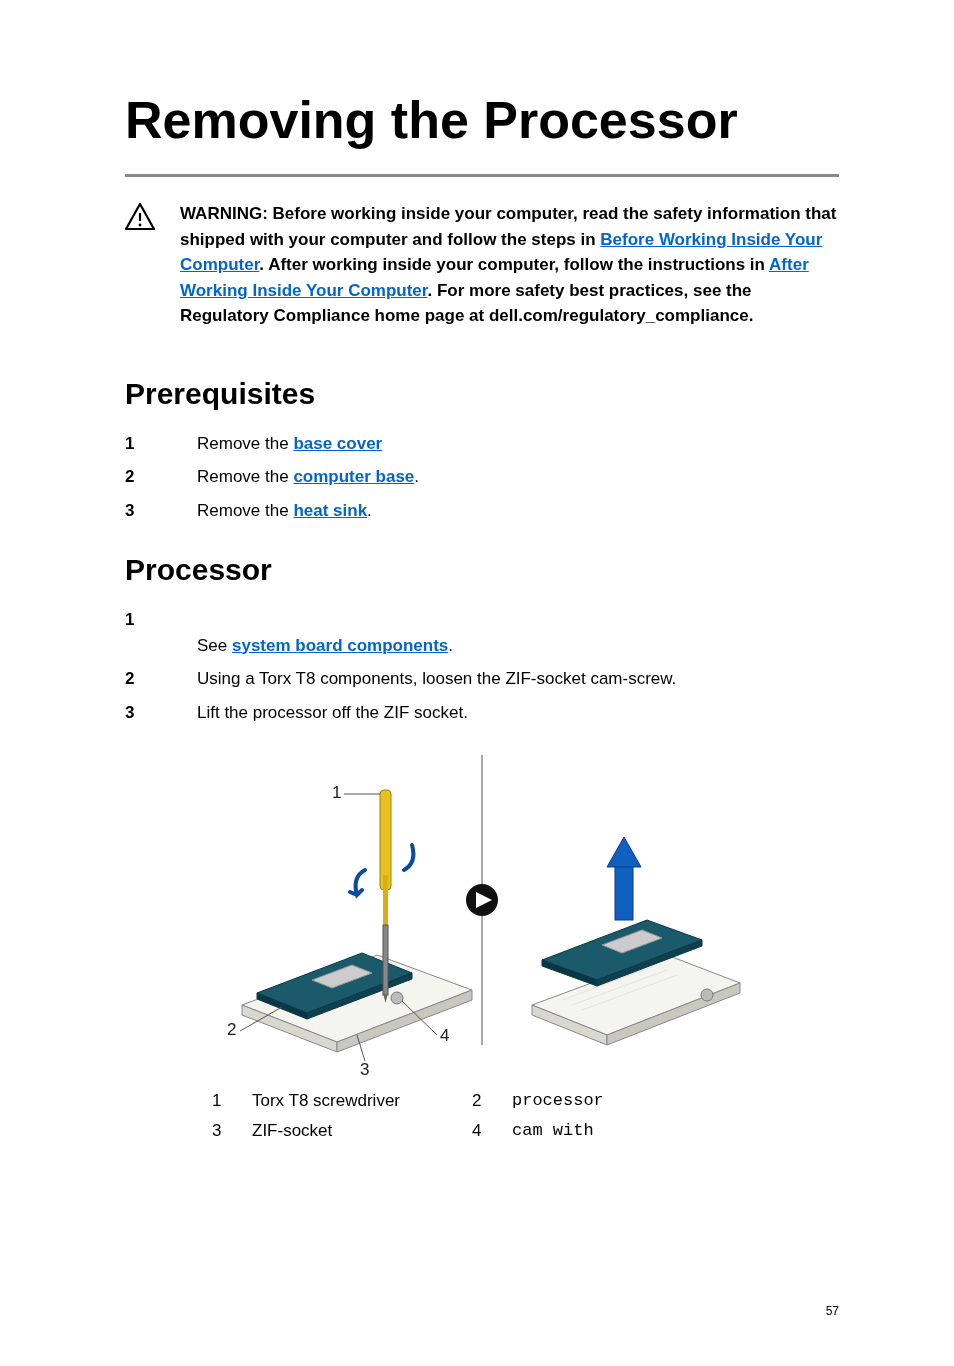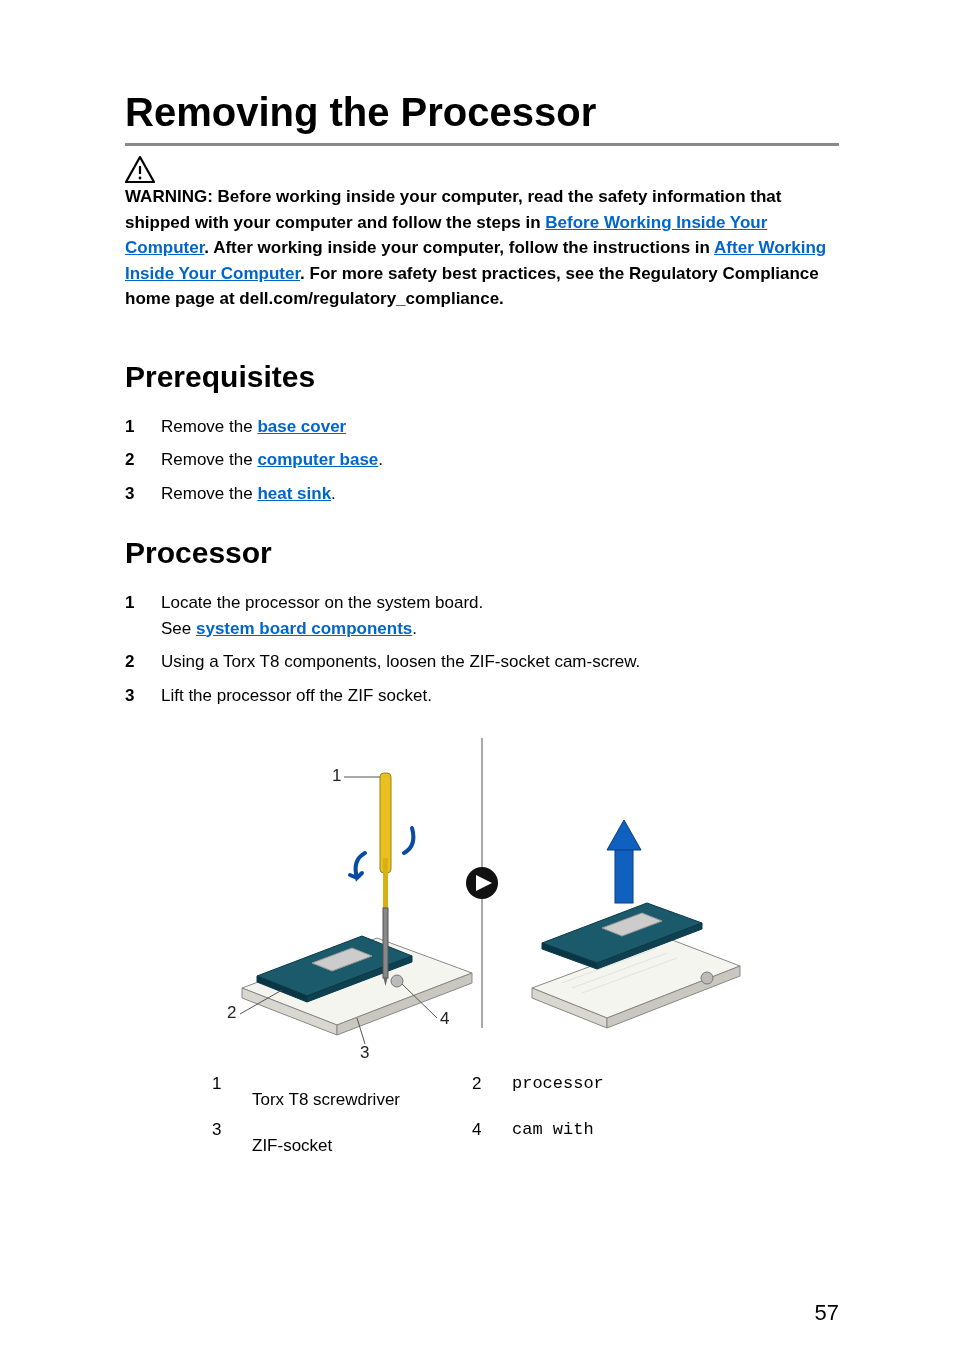--- a/index.html
+++ b/index.html
@@ -10,31 +10,30 @@
     body {
       font-family: -apple-system, BlinkMacSystemFont, "Segoe UI", Arial, sans-serif;
       background: #fff;
       color: #000;
       width: 954px;
       height: 1366px;
       padding: 90px 115px 50px 125px;
       position: relative;
     }
     .main-title {
-      font-size: 40px;
-      font-weight: 700;
-      padding-bottom: 8px;
+      font-size: 52px;
+      font-weight: 700;
+      padding-bottom: 24px;
       border-bottom: 3px solid #888;
-      margin-bottom: 8px;
+      margin-bottom: 24px;
     }
     .warning-block {
       display: flex;
-      gap: 0;
+      gap: 25px;
       margin-bottom: 48px;
-      flex-direction: column;
     }
     .warning-icon {
       flex-shrink: 0;
       width: 30px;
       height: 28px;
       margin-top: 2px;
     }
     .warning-text {
       font-weight: 700;
       font-size: 17px;
@@ -60,20 +59,21 @@
       margin-bottom: 8px;
       font-size: 17px;
       line-height: 1.5;
     }
     .list-num {
       font-weight: 700;
       min-width: 14px;
     }
     .list-text {
       flex: 1;
+      margin-left: 36px;
     }
     .diagram-container {
       display: flex;
       justify-content: center;
       margin-top: 14px;
       margin-bottom: 16px;
     }
     .diagram {
       width: 540px;
       height: 320px;
@@ -85,34 +85,33 @@
     }
     .legend-row {
       display: flex;
       margin-bottom: 10px;
     }
     .legend-cell-num {
       width: 40px;
     }
     .legend-cell-label {
       width: 220px;
-      margin-top: 16px;
     }
     .legend-cell-num2 {
       width: 40px;
     }
     .legend-cell-label2 {
       flex: 1;
       font-family: Liberation Mono, monospace;
     }
     .page-num {
       position: absolute;
-      bottom: 40px;
+      bottom: 48px;
       right: 115px;
-      font-size: 22px;
+      font-size: 12px;
     }
   </style>
 </head>
 <body>
 
 <h1 class="main-title">Removing the Processor</h1>
 
 <div class="warning-block">
   <svg class="warning-icon" viewBox="0 0 30 28">
     <path d="M15 1 L29 26 L1 26 Z" fill="none" stroke="#000" stroke-width="2.2" stroke-linejoin="round"></path>
@@ -146,21 +145,21 @@
     </span>
   </li>
 </ol>
 
 <h2 class="section-title">Processor</h2>
 
 <ol class="numbered-list">
   <li>
     <span class="list-num">1</span>
     <span class="list-text">
-      <span>Locate the processor on the system board.</span><br>
+      <br>
       <span>See </span><a class="link">system board components</a><span>.</span>
     </span>
   </li>
   <li>
     <span class="list-num">2</span>
     <span class="list-text">Using a Torx T8 components, loosen the ZIF-socket cam-screw.</span>
   </li>
   <li>
     <span class="list-num">3</span>
     <span class="list-text">Lift the processor off the ZIF socket.</span>

